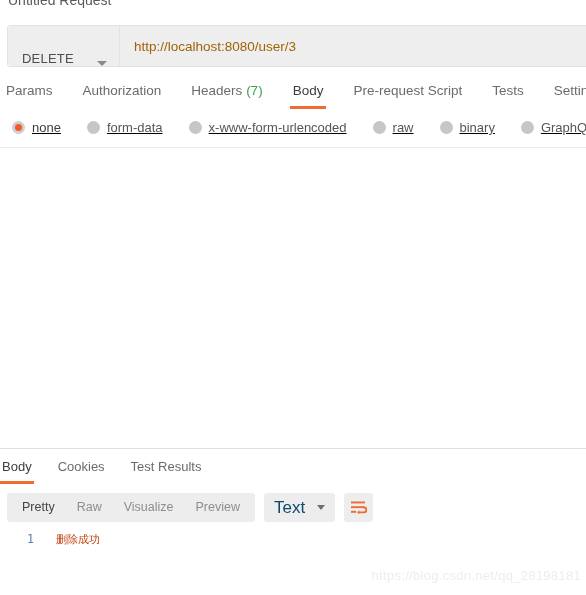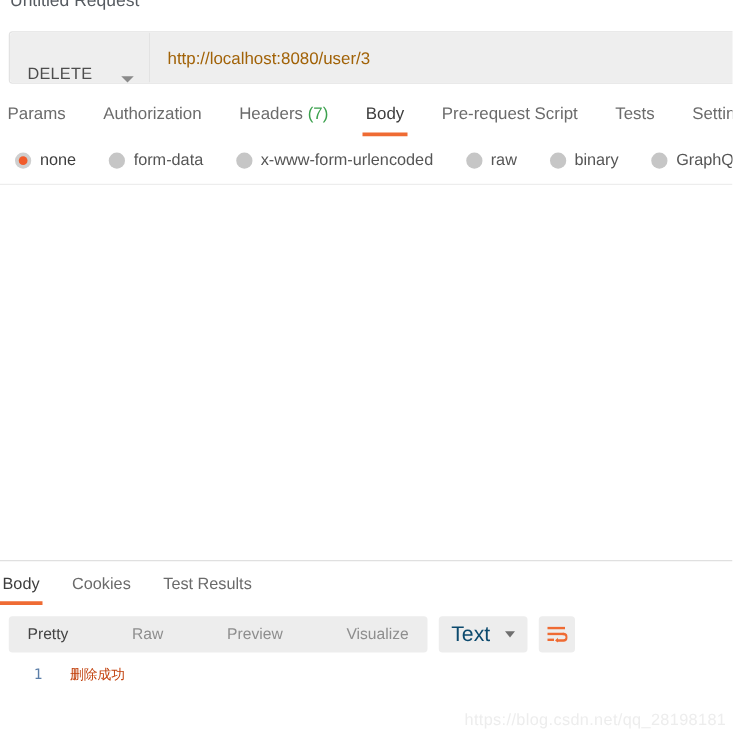--- a/index.html
+++ b/index.html
@@ -112,24 +112,25 @@
 
   
   .body-types {
     position: absolute;
     top: 120px; left: 12px;
     display: flex;
     align-items: center;
   }
   .radio-opt {
     display: flex;
-    align-items: flex-end;
+    align-items: center;
     margin-right: 26px;
     cursor: pointer;
     white-space: nowrap;
+    text-decoration: underline;
   }
   .radio-dot {
     width: 13px; height: 13px;
     border-radius: 50%;
     background: #c6c6c6;
     margin-right: 7px;
     flex: none;
     display: flex;
     align-items: center;
     justify-content: center;
@@ -205,21 +206,20 @@
     display: flex;
     align-items: center;
   }
   .seg-group {
     display: flex;
     align-items: center;
     background: #ededed;
     border-radius: 3px;
     height: 29px;
     padding: 0 4px;
-    gap: 29px;
   }
   .seg-btn {
     font-size: 12.5px;
     color: #8e8e8e;
     padding: 0 11px;
     line-height: 29px;
     cursor: pointer;
     white-space: nowrap;
   }
   .seg-btn.active { color: #444444; }
@@ -385,22 +385,22 @@
     </div>
     <div class="resp-tab">
       <span>Test Results</span>
     </div>
   </div>
 
   <div class="resp-toolbar">
     <div class="seg-group">
       <div class="seg-btn active">Pretty</div>
       <div class="seg-btn">Raw</div>
+      <div class="seg-btn">Visualize</div>
       <div class="seg-btn">Preview</div>
-      <div class="seg-btn">Visualize</div>
     </div>
 
     <div class="fmt-select">
       <span class="fmt-label">Text</span>
       <span class="caret-down-sm"></span>
     </div>
 
     <div class="wrap-btn">
       <svg width="17" height="15" viewBox="0 0 17 15">
         <rect x="1" y="1.5" width="14" height="1.9" fill="#ef6b33"></rect>

